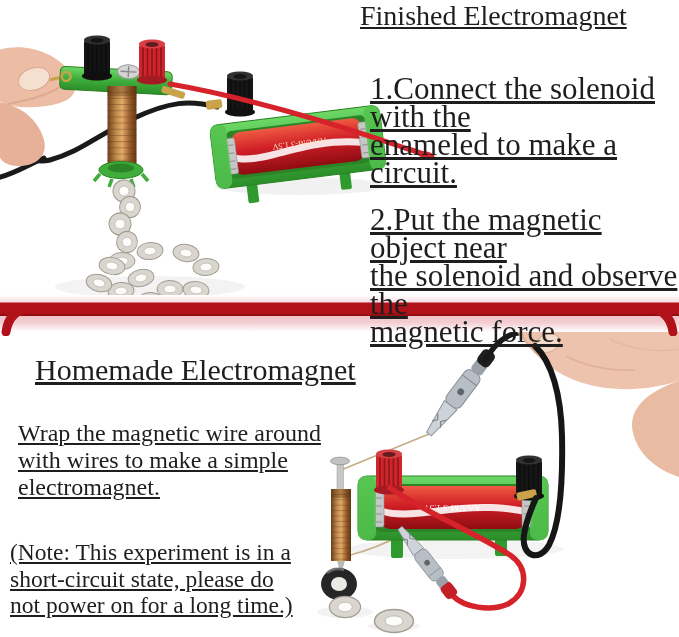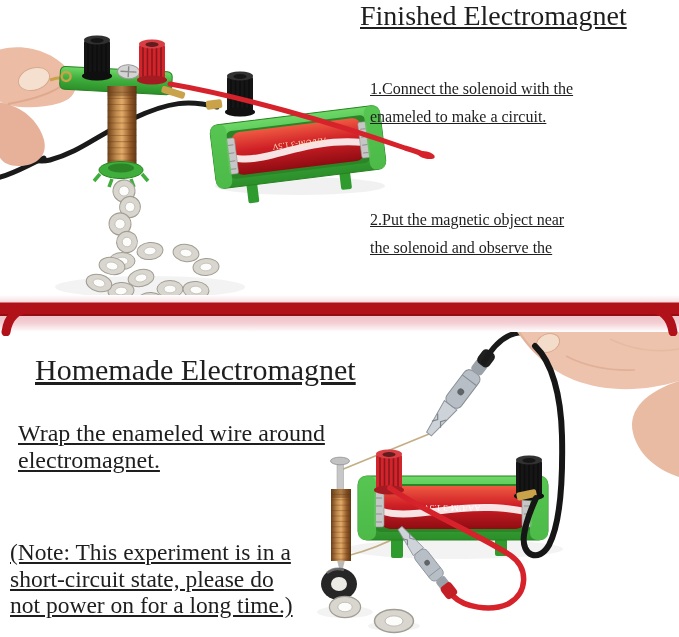--- a/index.html
+++ b/index.html
@@ -2,21 +2,21 @@
 <html><head>
 <meta charset="utf-8">
 <style>
   html,body{margin:0;padding:0;background:#ffffff;}
   .canvas{position:relative;width:679px;height:637px;background:#ffffff;overflow:hidden;
           font-family:"Liberation Serif", serif;color:#1e1e1e;}
   .photo{position:absolute;left:0;z-index:1;}
   .divider-svg{position:absolute;left:0;top:288px;z-index:2;}
   .txt{position:absolute;z-index:3;text-decoration:underline;}
   .top-title{top:0px;left:360px;font-size:28px;white-space:nowrap;}
-  .step{left:370px;width:308px;font-size:16px;line-height:28px;}
+  .step{left:370px;width:308px;font-size:31px;line-height:28px;}
   .step-1{top:75px;}
   .step-2{top:206px;}
   .bottom-title{top:353px;left:35px;font-size:30px;white-space:nowrap;}
   .bottom-body{top:420px;left:18px;width:336px;font-size:24px;line-height:27px;}
   .bottom-note{top:539px;left:10px;width:336px;font-size:23.5px;line-height:26.5px;}
 </style>
 </head>
 <body>
 
 <div class="canvas">
@@ -241,26 +241,28 @@
   <div class="txt top-title">Finished Electromagnet</div>
 
   <div class="txt step step-1">
     <div>1.Connect the solenoid with the</div>
     <div>enameled to make a circuit.</div>
   </div>
 
   <div class="txt step step-2">
     <div>2.Put the magnetic object near</div>
     <div>the solenoid and observe the</div>
+    <div>magnetic force.</div>
   </div>
 
   <div class="txt bottom-title">Homemade Electromagnet</div>
 
   <div class="txt bottom-body">
-    <div>Wrap the enameled wire around</div>
+    <div>Wrap the magnetic wire around</div>
+    <div>with wires to make a simple</div>
     <div>electromagnet.</div>
   </div>
 
   <div class="txt bottom-note">
     <div>(Note: This experiment is in a</div>
     <div>short-circuit state, please do</div>
     <div>not power on for a long time.)</div>
   </div>
 
 </div>

